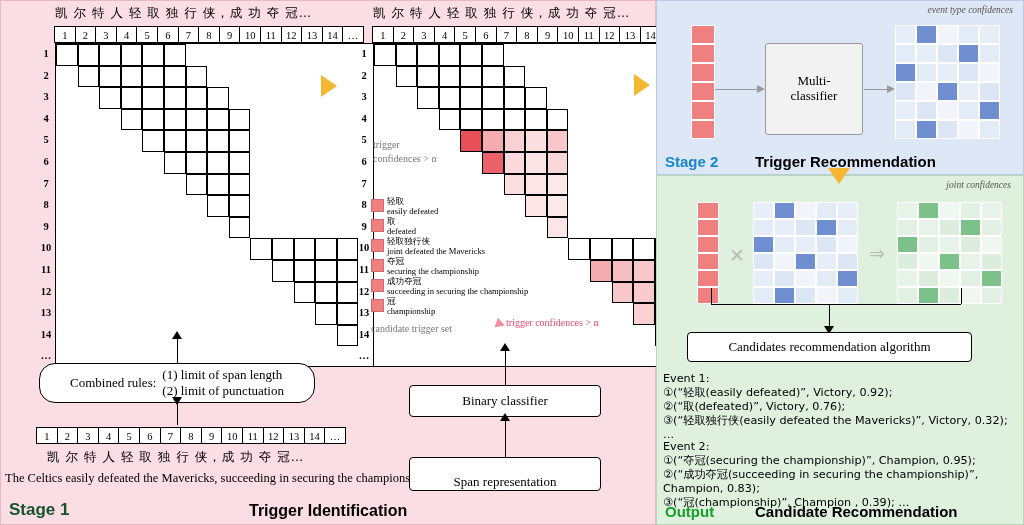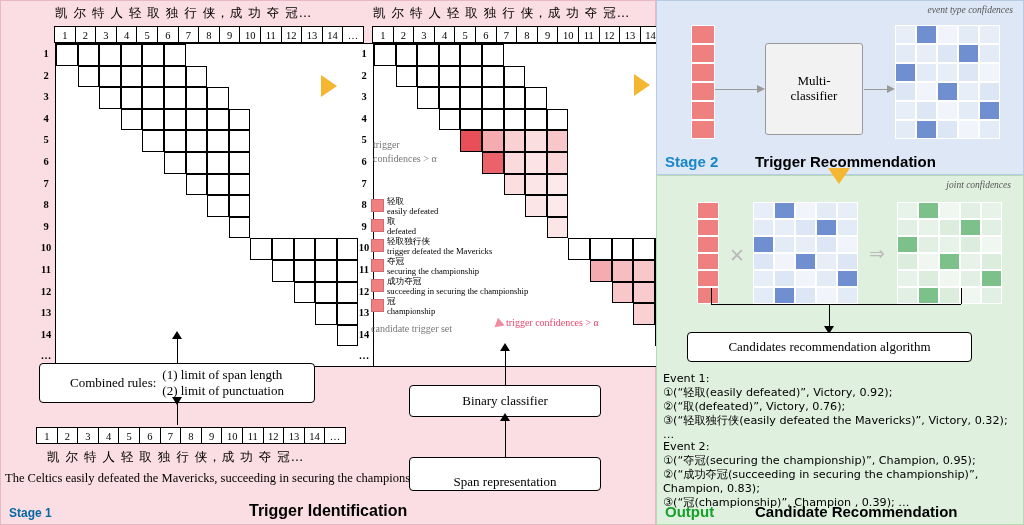--- a/index.html
+++ b/index.html
@@ -17,21 +17,21 @@
     left:0;top:0;width:656px;height:525px;
     background:#fbdde4;
     border:1px solid #e8b9c5;
   }
   .stage-label{
     font-family:"Liberation Sans", sans-serif;
     font-weight:bold;
   }
   #stage1-label{
     position:absolute;left:8px;bottom:4px;
-    color:#0369a1;font-size:12px;
+    color:#14532d;font-size:17px;
   }
   #stage1-title{
     position:absolute;left:248px;bottom:4px;
     color:#000;font-size:16px;
   }
 
   .cjk{font-family:"DejaVu Sans", sans-serif;}
 
   .sent-top{
     position:absolute;font-size:12.5px;letter-spacing:1px;white-space:nowrap;margin-left:24px;
@@ -327,40 +327,40 @@
     <div class="legend-sw" style="left:0px;top:2px;background:#f08080;"></div>
     <div class="legend-item cjk" style="left:16px;top:0px;">轻取</div>
     <div class="legend-item" style="left:16px;top:10px;">easily defeated</div>
 
     <div class="legend-sw" style="left:0px;top:22px;background:#f08080;"></div>
     <div class="legend-item cjk" style="left:16px;top:20px;">取</div>
     <div class="legend-item" style="left:16px;top:30px;">defeated</div>
 
     <div class="legend-sw" style="left:0px;top:42px;background:#f08080;"></div>
     <div class="legend-item cjk" style="left:16px;top:40px;">轻取独行侠</div>
-    <div class="legend-item" style="left:16px;top:50px;">trigger defeated the Mavericks</div>
+    <div class="legend-item" style="left:16px;top:50px;">joint defeated the Mavericks</div>
 
     <div class="legend-sw" style="left:0px;top:62px;background:#f08080;"></div>
     <div class="legend-item cjk" style="left:16px;top:60px;">夺冠</div>
     <div class="legend-item" style="left:16px;top:70px;">securing the championship</div>
 
     <div class="legend-sw" style="left:0px;top:82px;background:#f08080;"></div>
     <div class="legend-item cjk" style="left:16px;top:80px;">成功夺冠</div>
     <div class="legend-item" style="left:16px;top:90px;">succeeding in securing the championship</div>
 
     <div class="legend-sw" style="left:0px;top:102px;background:#f08080;"></div>
     <div class="legend-item cjk" style="left:16px;top:100px;">冠</div>
     <div class="legend-item" style="left:16px;top:110px;">championship</div>
   </div>
   <div class="ann" style="left:370px;top:322px;">candidate trigger set</div>
 
   <div class="pinkarrow" style="left:495px;top:318px;transform:rotate(200deg);"></div>
   <div class="ann" style="left:505px;top:316px;color:#e8466e;">trigger confidences &gt; α</div>
 
-  <div class="box" style="left:38px;top:362px;width:276px;height:40px;flex-direction:row;">
+  <div class="box" style="left:38px;top:362px;width:276px;height:40px;flex-direction:row;border-radius:16px;">
     <span style="padding-right:6px;">Combined rules:</span>
     <span style="display:flex;flex-direction:column;align-items:flex-start;">
       <span>(1) limit of span length</span>
       <span>(2) limit of punctuation</span>
     </span>
   </div>
 
   <div class="vline" style="left:176px;top:336px;height:26px;"></div>
   <div class="uparrow" style="left:171px;top:330px;"></div>
 

